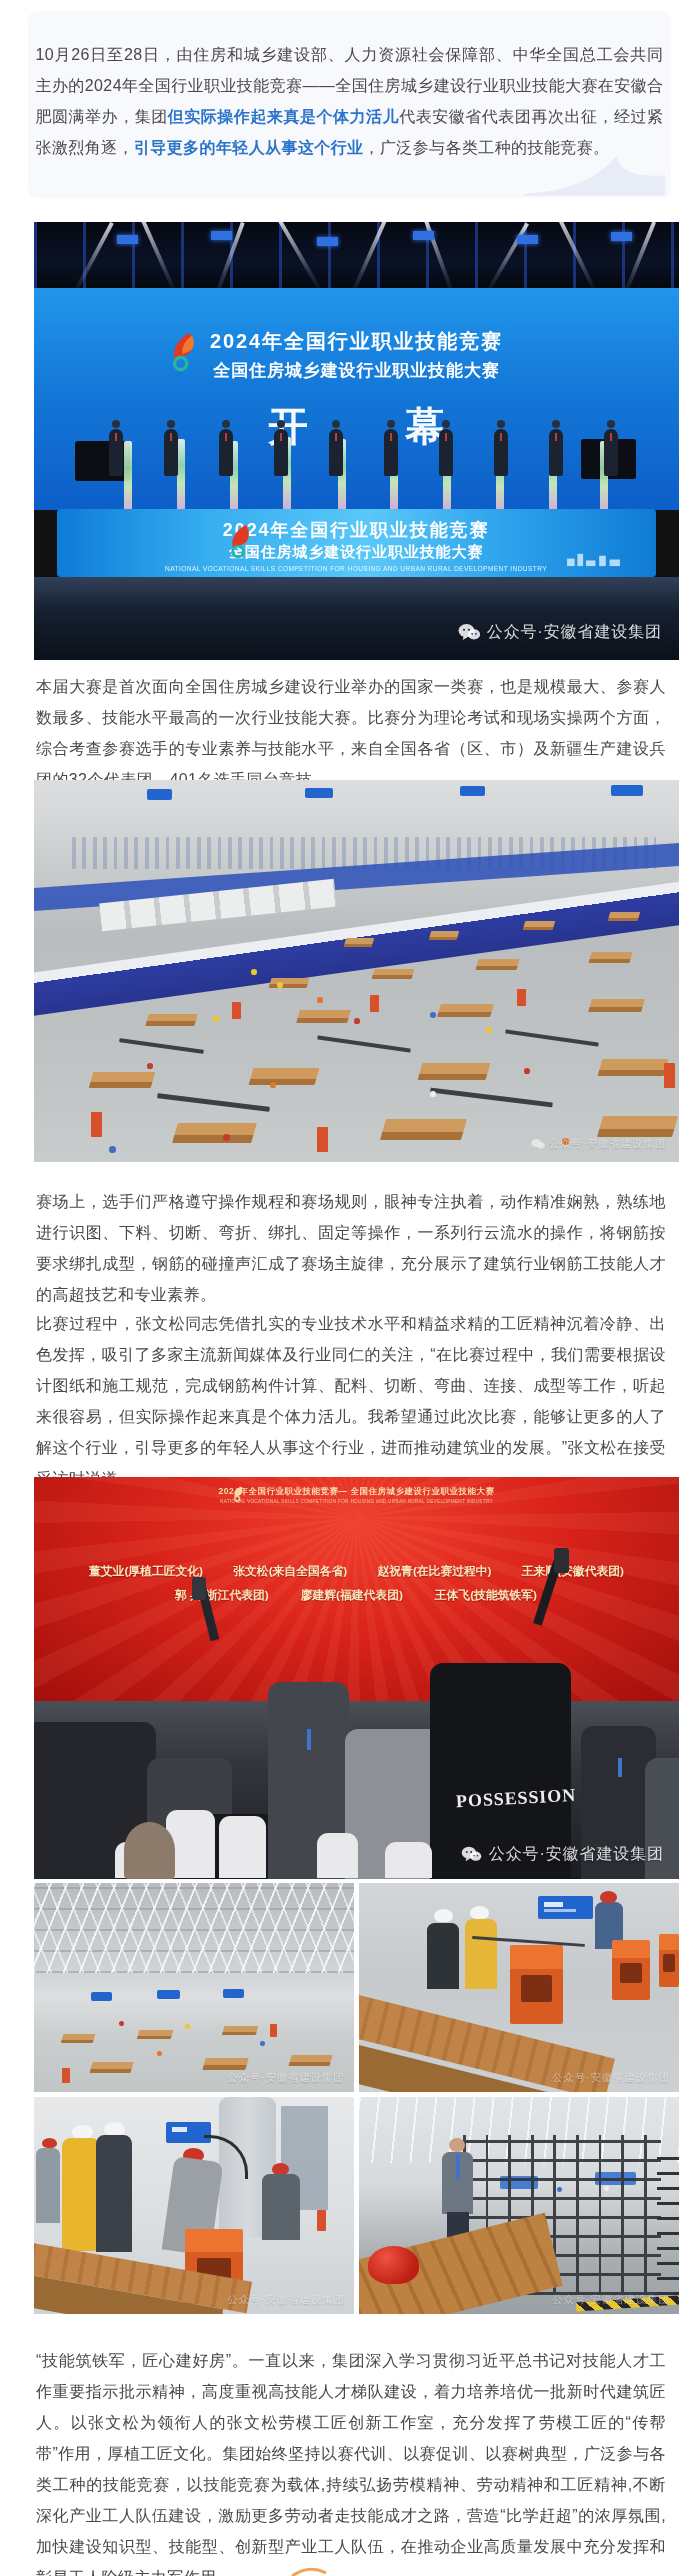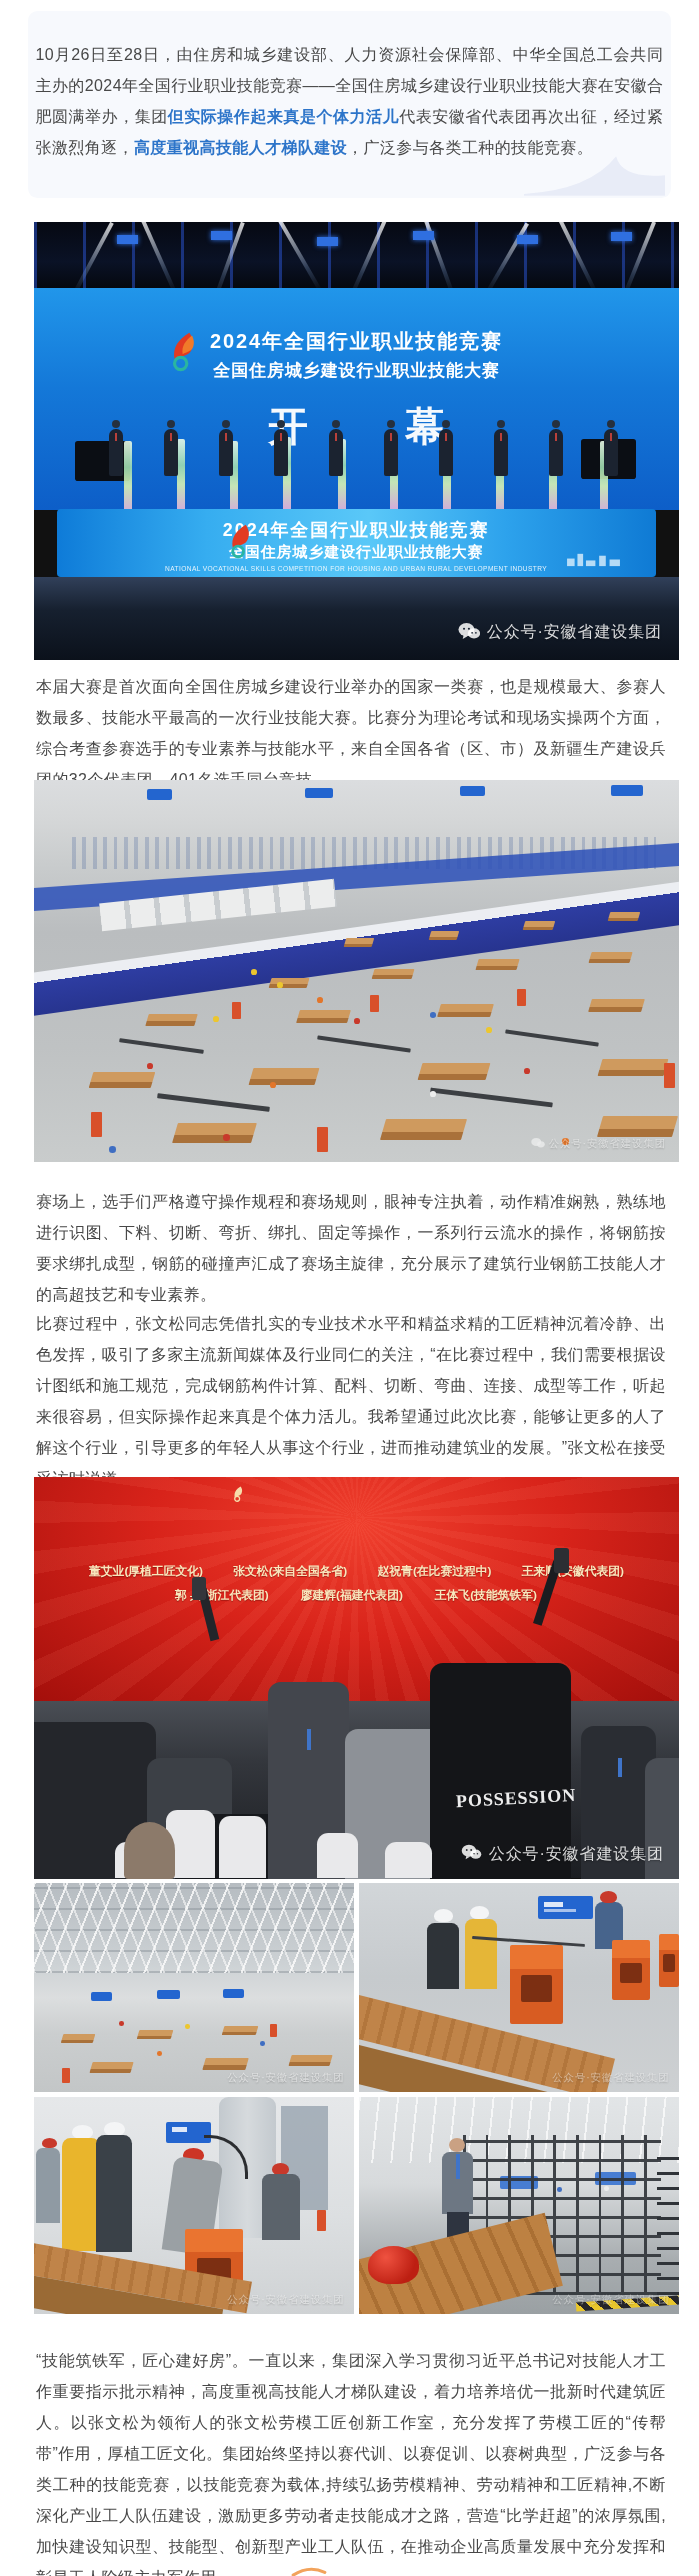--- a/index.html
+++ b/index.html
@@ -45,21 +45,21 @@
     background:linear-gradient(180deg,#eafbe9 0%,#9fdcb0 35%,#d8f3b4 60%,#e9aee0 100%);border-radius:1.9px;}
   .speaker{position:absolute;width:55px;height:40px;background:#0b0e14;border-radius:2.8px;}
   .f1-banner{position:absolute;left:22.6px;top:287px;width:599px;height:68px;border-radius:3.8px;
     background:linear-gradient(90deg,#0e7bd8 0%,#36adf0 25%,#5ac8f8 52%,#2da2ec 75%,#0f7ad4 100%);
     color:#fff;text-align:center;}
   .f1-banner .b1{display:block;font-size:18px;font-weight:bold;letter-spacing:1.9px;margin-top:8.5px;}
   .f1-banner .b2{display:block;font-size:15px;font-weight:bold;letter-spacing:0.9px;margin-top:1.9px;}
   .f1-banner .ben{display:block;font-size:6.6px;letter-spacing:0.4px;margin-top:2.8px;color:rgba(255,255,255,.88);}
   .f1-floor{position:absolute;left:0;top:355px;width:100%;height:83px;
     background:linear-gradient(180deg,#31405a 0%,#16202f 40%,#0b111b 100%);}
-  .wm{position:absolute;display:flex;gap:6.6px;
+  .wm{position:absolute;display:flex;align-items:center;gap:6.6px;
     color:rgba(255,255,255,.85);font-size:16px;letter-spacing:0.9px;text-shadow:0 0.9px 1.9px rgba(0,0,0,.35);}
   .wm.small{font-size:10.4px;gap:3.8px;color:rgba(255,255,255,.75);}
   .wm svg{flex:0 0 auto;}
   
   .f2-base{position:absolute;inset:0;
     background:linear-gradient(180deg,#dbdddf 0%,#d5d7d8 10%,#c9cccd 22%,#babdbf 40%,#bfc2c3 70%,#c9cccc 100%);}
   .f2-band-far{position:absolute;left:-28px;top:83px;width:773px;height:22.6px;background:#2c50b8;transform:rotate(-4deg);opacity:.85;}
   .f2-band{position:absolute;left:-38px;top:141px;width:811px;height:43px;transform:rotate(-8deg);
     background:linear-gradient(180deg,#eceef2 0 24%,#2e3da2 24%,#27348f 100%);}
   .bench{position:absolute;background:linear-gradient(180deg,#cf9a5e 0 62%,#a9713a 62% 100%);transform:skewX(-16deg);border-radius:0.9px;}
@@ -99,21 +99,21 @@
 </head>
 <body>
 
 <div class="accent-bar"></div>
 
 <div class="intro-card">
   <svg class="wave" width="141" height="53" viewBox="0 0 150 56">
     <path d="M0 54 Q 70 50 98 14 Q 104 38 150 34 L150 56 L0 56 Z" fill="#e7ebf7"></path>
   </svg>
   <div class="para" style="position:absolute;left:7.5px;top:28px;width:628px;">
-    <span>10月26日至28日，由住房和城乡建设部、人力资源社会保障部、中华全国总工会共同主办的2024年全国行业职业技能竞赛——全国住房城乡建设行业职业技能大赛在安徽合肥圆满举办，集团</span><span class="link-blue">但实际操作起来真是个体力活儿</span><span>代表安徽省代表团再次出征，经过紧张激烈角逐，</span><span class="link-blue">高度重视高技能人才梯队建设</span><span>，广泛参与各类工种的技能竞赛。</span>
+    <span>10月26日至28日，由住房和城乡建设部、人力资源社会保障部、中华全国总工会共同主办的2024年全国行业职业技能竞赛——全国住房城乡建设行业职业技能大赛在安徽合肥圆满举办，集团</span><span class="link-blue">但实际操作起来真是个体力活儿</span><span>代表安徽省代表团再次出征，经过紧张激烈角逐，</span><span class="link-blue">引导更多的年轻人从事这个行业</span><span>，广泛参与各类工种的技能竞赛。</span>
   </div>
 </div>
 
 <div class="figure" style="top:222px;height:438px;">
   <div class="f1-ceiling">
     <div class="beam" style="left:57px;top:-3.8px;transform:rotate(28deg);"></div>
     <div class="beam" style="left:123px;top:-5.7px;transform:rotate(-24deg);"></div>
     <div class="beam" style="left:193px;top:-1.9px;transform:rotate(20deg);"></div>
     <div class="beam" style="left:264px;top:-7.5px;transform:rotate(-30deg);"></div>
     <div class="beam" style="left:332px;top:-3.8px;transform:rotate(24deg);"></div>
@@ -280,20 +280,24 @@
 <div class="para" style="top:1186px;">赛场上，选手们严格遵守操作规程和赛场规则，眼神专注执着，动作精准娴熟，熟练地进行识图、下料、切断、弯折、绑扎、固定等操作，一系列行云流水的操作，将钢筋按要求绑扎成型，钢筋的碰撞声汇成了赛场主旋律，充分展示了建筑行业钢筋工技能人才的高超技艺和专业素养。</div>
 
 <div class="para" style="top:1308px;">比赛过程中，张文松同志凭借扎实的专业技术水平和精益求精的工匠精神沉着冷静、出色发挥，吸引了多家主流新闻媒体及行业同仁的关注，“在比赛过程中，我们需要根据设计图纸和施工规范，完成钢筋构件计算、配料、切断、弯曲、连接、成型等工作，听起来很容易，但实际操作起来真是个体力活儿。我希望通过此次比赛，能够让更多的人了解这个行业，引导更多的年轻人从事这个行业，进而推动建筑业的发展。”张文松在接受采访时说道。</div>
 
 <div class="figure" style="top:1477px;height:402px;">
   <div class="f3-screen">
     <svg style="position:absolute;left:198px;top:8.5px;" width="13" height="16" viewBox="0 0 24 30">
       <path d="M16 1c-8 5-13 11-11 20 5-3 11-2 13-8 2-5 0-9-2-12z" fill="#f6dcab"></path>
       <circle cx="9.5" cy="24" r="4.6" fill="none" stroke="#f6dcab" stroke-width="2.4"></circle>
     </svg>
+    <div class="f3-head">
+      <span class="h1">2024年全国行业职业技能竞赛— 全国住房城乡建设行业职业技能大赛</span>
+      <span class="h2">NATIONAL VOCATIONAL SKILLS COMPETITION FOR HOUSING AND URBAN RURAL DEVELOPMENT INDUSTRY</span>
+    </div>
     <div class="f3-row" style="top:87px;padding:0 55px;width:535px;justify-content:space-between;">
       <span>董艾业(厚植工匠文化)</span>
       <span>张文松(来自全国各省)</span>
       <span>赵祝青(在比赛过程中)</span>
       <span>王来顺(安徽代表团)</span>
     </div>
     <div class="f3-row" style="top:111px;padding:0 141px;width:362px;justify-content:space-between;">
       <span>郭 兵(浙江代表团)</span>
       <span>廖建辉(福建代表团)</span>
       <span>王体飞(技能筑铁军)</span>

